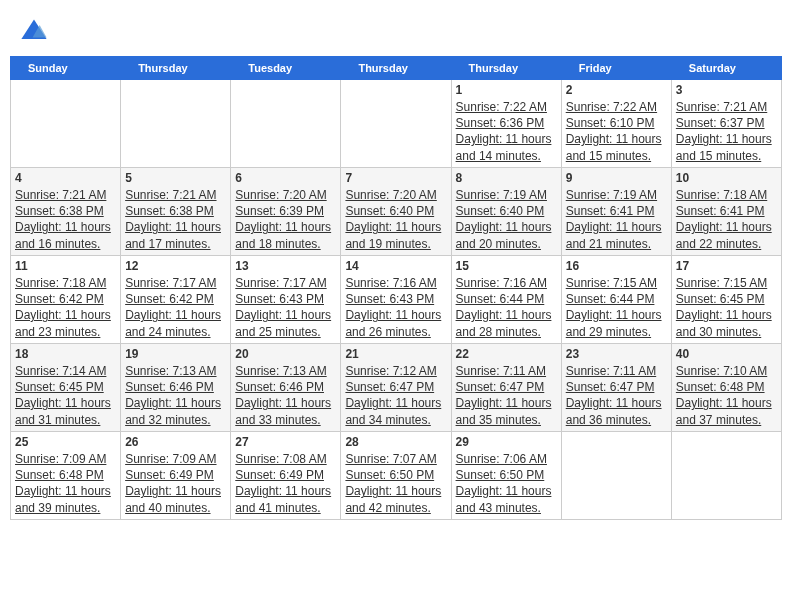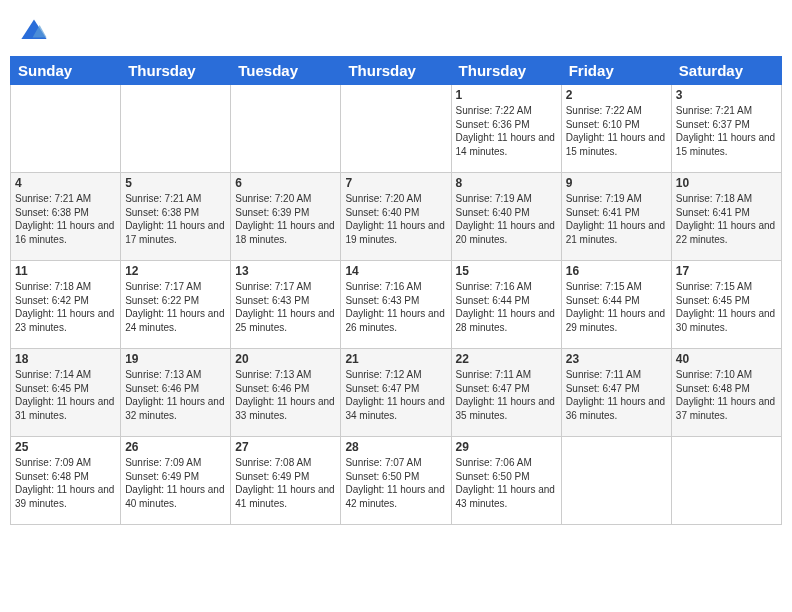--- a/index.html
+++ b/index.html
@@ -54,23 +54,23 @@
       color: #555;
     }
     .calendar {
       width: 100%;
       border-collapse: collapse;
       font-size: 10px;
     }
     .calendar th {
       background: #2a6dd9;
       color: #fff;
-      padding: 5px 7px;
+      padding: 5px 17px;
       text-align: left;
-      font-size: 15px;
+      font-size: 11px;
       font-weight: bold;
       border: 1px solid #2a6dd9;
     }
     .calendar td {
       border: 1px solid #ccc;
       vertical-align: top;
       padding: 3px 4px;
       width: 110px;
       height: 88px;
       background: #fff;
@@ -79,23 +79,24 @@
       background: #f5f5f5;
     }
     .day-num {
       font-size: 12px;
       font-weight: bold;
       color: #333;
       display: block;
       margin-bottom: 2px;
     }
     .day-info {
-      font-size: 10px;
+      font-size: 12px;
       color: #333;
       line-height: 1.35;
+      text-decoration: underline;
     }
     .empty {
       background: #fff !important;
     }
   </style>
 </head>
 <body>
 
 <div class="header">
   <div class="logo">
@@ -198,21 +199,21 @@
       <tr>
         <td>
           <span class="day-num">11</span>
           <div class="day-info">Sunrise: 7:18 AM
 Sunset: 6:42 PM
 Daylight: 11 hours and 23 minutes.</div>
         </td>
         <td>
           <span class="day-num">12</span>
           <div class="day-info">Sunrise: 7:17 AM
-Sunset: 6:22 PM
+Sunset: 6:42 PM
 Daylight: 11 hours and 24 minutes.</div>
         </td>
         <td>
           <span class="day-num">13</span>
           <div class="day-info">Sunrise: 7:17 AM
 Sunset: 6:43 PM
 Daylight: 11 hours and 25 minutes.</div>
         </td>
         <td>
           <span class="day-num">14</span>

